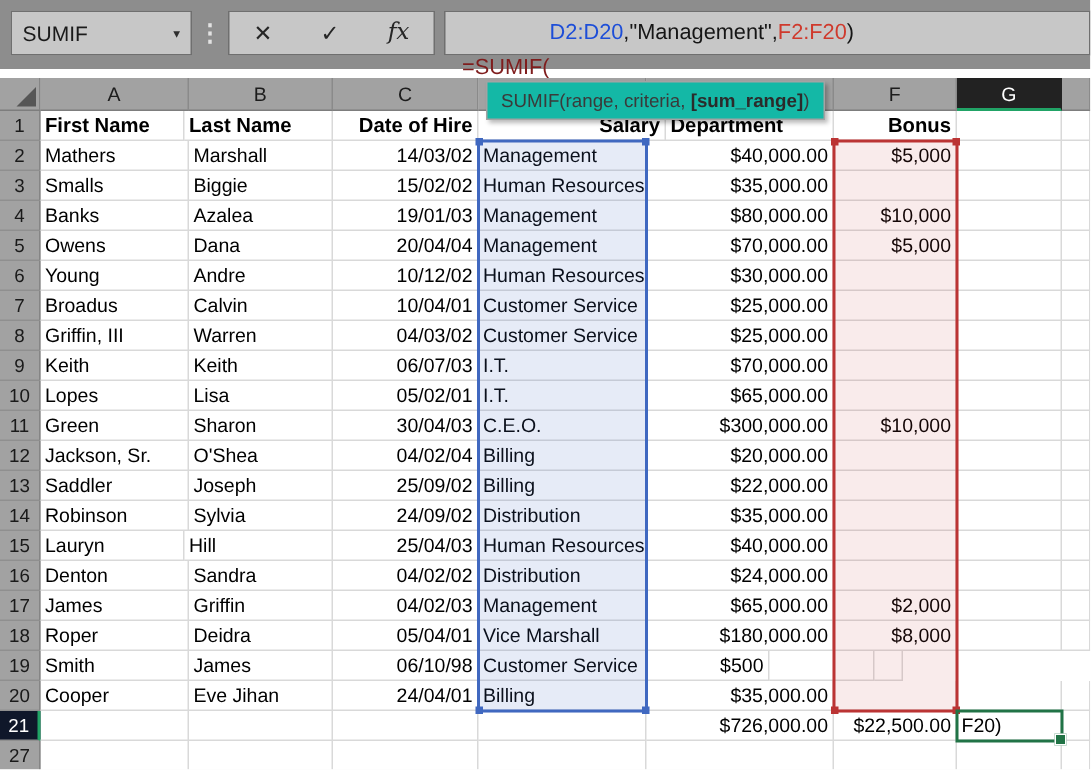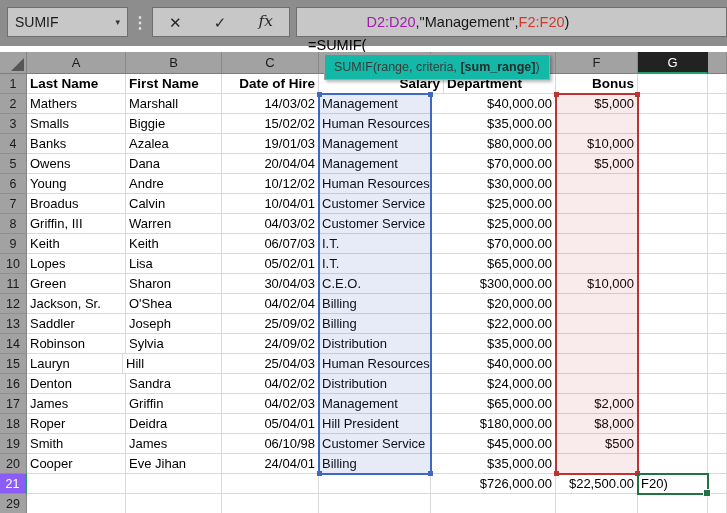--- a/index.html
+++ b/index.html
@@ -31,21 +31,21 @@
   .corner-tri{position:absolute;right:2px;bottom:2px;width:0;height:0;
               border-left:13px solid transparent;border-bottom:13px solid #565656;}
   .chead{height:22px;background:#a2a2a2;border-right:1px solid #8a8a8a;border-bottom:1px solid #7d7d7d;
          box-sizing:border-box;display:flex;align-items:center;justify-content:center;
          font-size:13px;color:#1c1c1c;}
   .chead.selected{background:#222222;color:#ffffff;border-bottom:2px solid #21a366;border-right:1px solid #222;}
   .grow{display:flex;height:20px;}
   .rnum{width:27px;background:#a2a2a2;border-right:1px solid #858585;border-bottom:1px solid #8f8f8f;
         box-sizing:border-box;display:flex;align-items:center;justify-content:center;
         font-size:12.5px;color:#1a1a1a;}
-  .rnum.selected{background:#8b5cf6;color:#fff;border-right:2px solid #21a366;}
+  .rnum.selected{background:#0f172a;color:#fff;border-right:2px solid #21a366;}
   .cell{border-right:1px solid #d9d9d9;border-bottom:1px solid #d9d9d9;box-sizing:border-box;
         font-size:13px;color:#000;display:flex;align-items:center;white-space:nowrap;
         overflow:hidden;padding:0 3px;background:transparent;}
   .bold .cell{font-weight:bold;font-size:13.5px;}
   .ca{width:99px}.cb{width:96px}.cc{width:97px}.cd{width:112px}.ce{width:125px}
   .cf{width:82px}.cg{width:70px}.ch{width:19px}
   .ar{justify-content:flex-end}.al{justify-content:flex-start}
 
   
   .ov{position:absolute;box-sizing:border-box;pointer-events:none;z-index:3;}
@@ -75,42 +75,42 @@
     <div class="namebox">
       <span>SUMIF</span>
       <span class="nb-caret">▾</span>
     </div>
     <div class="vdots">⋮</div>
     <div class="fbtns">
       <span class="fb">✕</span>
       <span class="fb">✓</span>
       <span class="fb fx">fx</span>
     </div>
-    <div class="finput" id="formula-input"><span style="color: #000000; margin-top: 46px;">=SUMIF(</span><span style="color: #a21caf;">D2:D20</span><span style="color: rgb(22, 22, 22);">,"Management",</span><span style="color: rgb(207, 58, 45);">F2:F20</span><span style="color: rgb(22, 22, 22);">)</span></div>
+    <div class="finput" id="formula-input"><span style="color: #7f1d1d; margin-top: 46px;">=SUMIF(</span><span style="color: #1d4ed8;">D2:D20</span><span style="color: rgb(22, 22, 22);">,"Management",</span><span style="color: rgb(207, 58, 45);">F2:F20</span><span style="color: rgb(22, 22, 22);">)</span></div>
   </div>
 
   <div class="sheet">
     <div class="hrow" id="col-headers">
         <div class="corner">
           <div class="corner-tri"></div>
         </div>
         <div class="chead ca">A</div>
         <div class="chead cb">B</div>
         <div class="chead cc">C</div>
         <div class="chead cd">D</div>
         <div class="chead ce">E</div>
         <div class="chead cf">F</div>
         <div class="chead cg selected">G</div>
         <div class="chead ch"></div>
       </div>
     <div id="grid-rows">
         <div class="grow bold">
           <div class="rnum">1</div>
+          <div class="cell cb al">First Name</div>
           <div class="cell ca al">Last Name</div>
-          <div class="cell cb al">First Name</div>
           <div class="cell cc ar">Date of Hire</div>
           <div class="cell ce ar">Salary</div>
           <div class="cell cd al">Department</div>
           <div class="cell cf ar">Bonus</div>
           <div class="cell cg al"></div>
           <div class="cell ch"></div>
         </div>
         <div class="grow">
           <div class="rnum">2</div>
           <div class="cell ca al">Mathers</div>
@@ -285,33 +285,32 @@
           <div class="cell ce ar">$65,000.00</div>
           <div class="cell cf ar">$2,000</div>
           <div class="cell cg al"></div>
           <div class="cell ch"></div>
         </div>
         <div class="grow">
           <div class="rnum">18</div>
           <div class="cell ca al">Roper</div>
           <div class="cell cb al">Deidra</div>
           <div class="cell cc ar">05/04/01</div>
-          <div class="cell cd al">Hill President</div>
+          <div class="cell cd al">Vice Marshall</div>
           <div class="cell ce ar">$180,000.00</div>
           <div class="cell cf ar">$8,000</div>
           <div class="cell cg al"></div>
           <div class="cell ch"></div>
         </div>
         <div class="grow">
           <div class="rnum">19</div>
           <div class="cell ca al">Smith</div>
           <div class="cell cb al">James</div>
           <div class="cell cc ar">06/10/98</div>
           <div class="cell cd al">Customer Service</div>
-          <div class="cell ce ar">$45,000.00</div>
           <div class="cell cf ar">$500</div>
           <div class="cell cg al"></div>
           <div class="cell ch"></div>
         </div>
         <div class="grow">
           <div class="rnum">20</div>
           <div class="cell ca al">Cooper</div>
           <div class="cell cb al">Eve Jihan</div>
           <div class="cell cc ar">24/04/01</div>
           <div class="cell cd al">Billing</div>
@@ -325,21 +324,21 @@
           <div class="cell ca al"></div>
           <div class="cell cb al"></div>
           <div class="cell cc ar"></div>
           <div class="cell cd al"></div>
           <div class="cell ce ar">$726,000.00</div>
           <div class="cell cf ar">$22,500.00</div>
           <div class="cell cg al">F20)</div>
           <div class="cell ch"></div>
         </div>
         <div class="grow">
-          <div class="rnum">29</div>
+          <div class="rnum">27</div>
           <div class="cell ca al"></div>
           <div class="cell cb al"></div>
           <div class="cell cc ar"></div>
           <div class="cell cd al"></div>
           <div class="cell ce ar"></div>
           <div class="cell cf ar"></div>
           <div class="cell cg al"></div>
           <div class="cell ch"></div>
         </div>
       </div>

